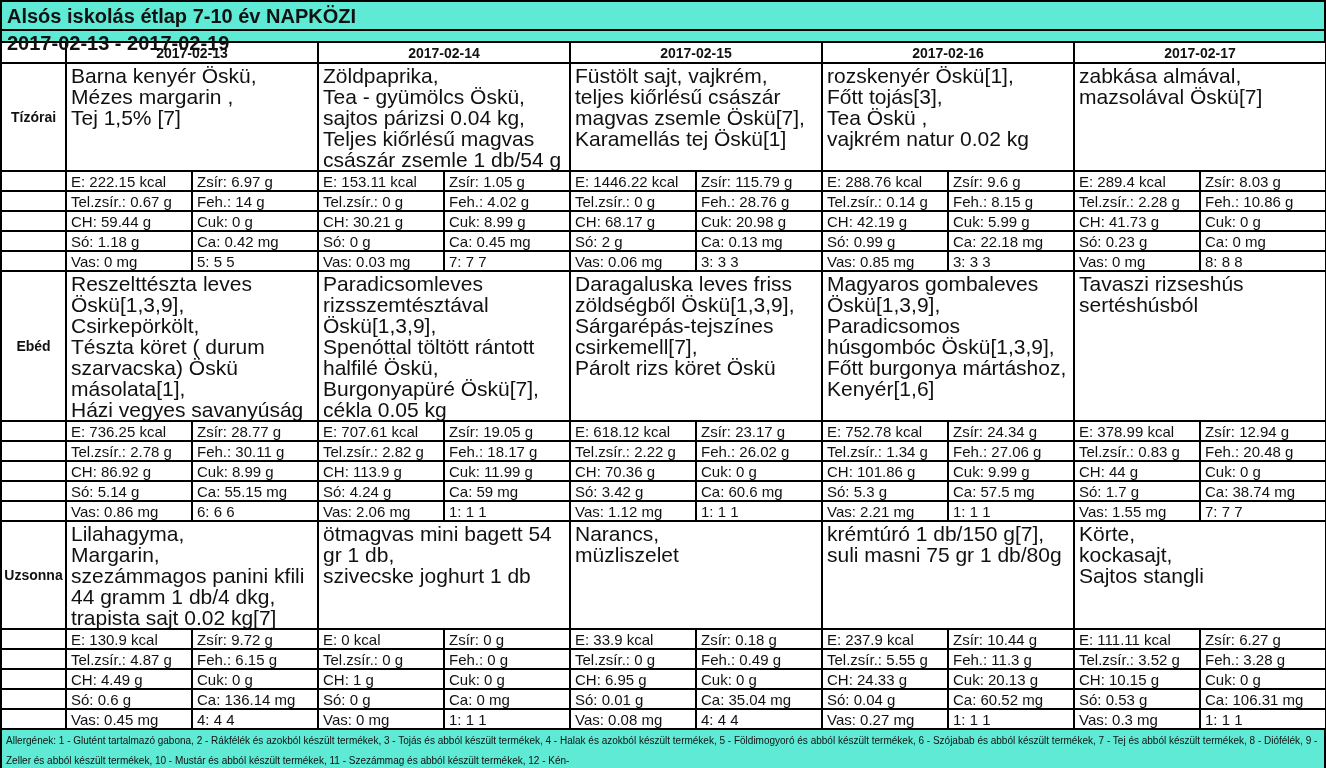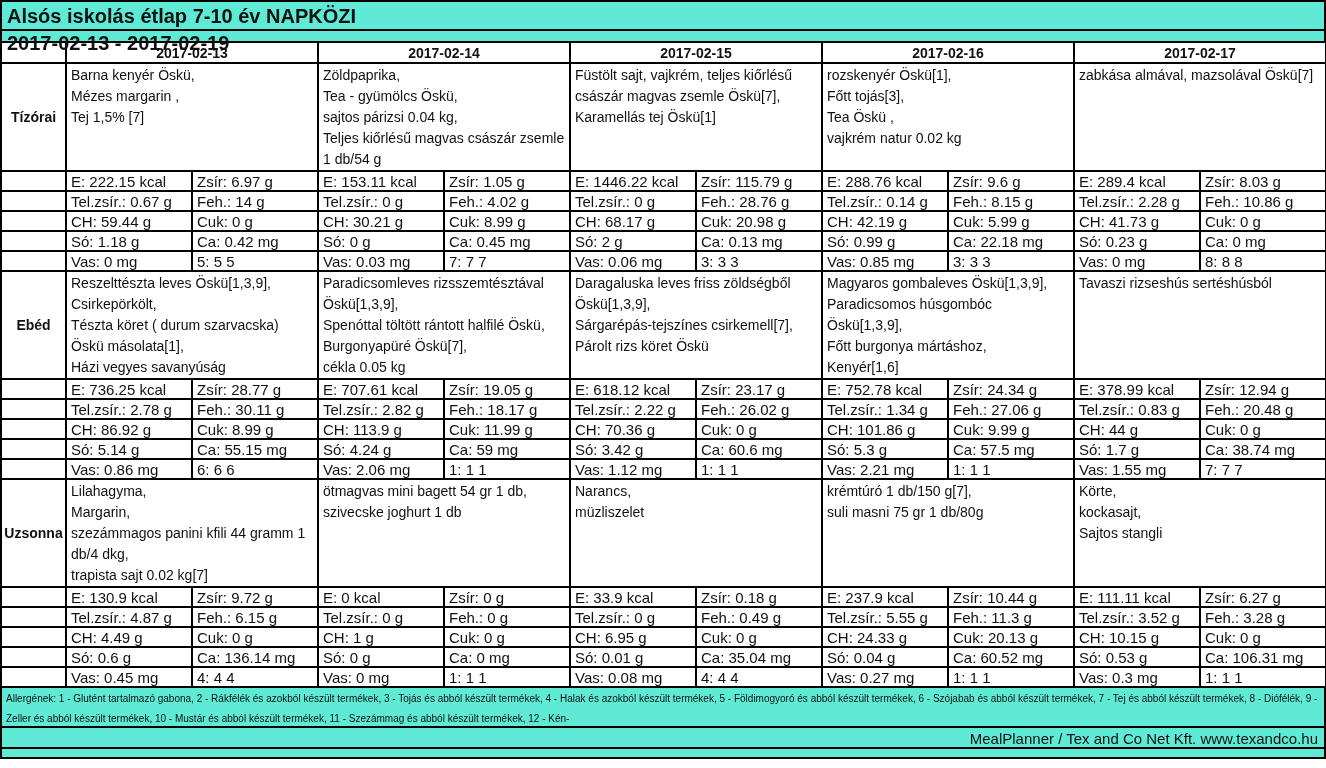--- a/index.html
+++ b/index.html
@@ -21,21 +21,21 @@
   #menu-table td { border: 2px solid #000; box-sizing: border-box; overflow: hidden; }
 
   tr.header-row td {
     height: 21px; font-size: 14px; font-weight: bold; text-align: center;
     padding: 0;
   }
   tr.menu-row td { height: 105px; vertical-align: top; }
   td.meal-label {
     font-size: 14px; font-weight: bold; text-align: center; vertical-align: middle !important;
   }
-  td.menu-cell { font-size: 14px; line-height: 21px; padding: 1px 2px 0 4px; }
+  td.menu-cell { font-size: 21px; line-height: 21px; padding: 1px 2px 0 4px; }
   td.menu-cell div { padding: 0; }
 
   tr.nutri-row td { height: 20px; font-size: 15px; padding: 0 0 0 4px; white-space: nowrap; }
 
   #allergens-box {
     margin-top: -2px; height: 42px; font-size: 10px; line-height: 20px;
     padding: 1px 4px 0 4px;
   }
   #branding-box {
     margin-top: -2px; height: 23px; font-size: 15px; text-align: right;

